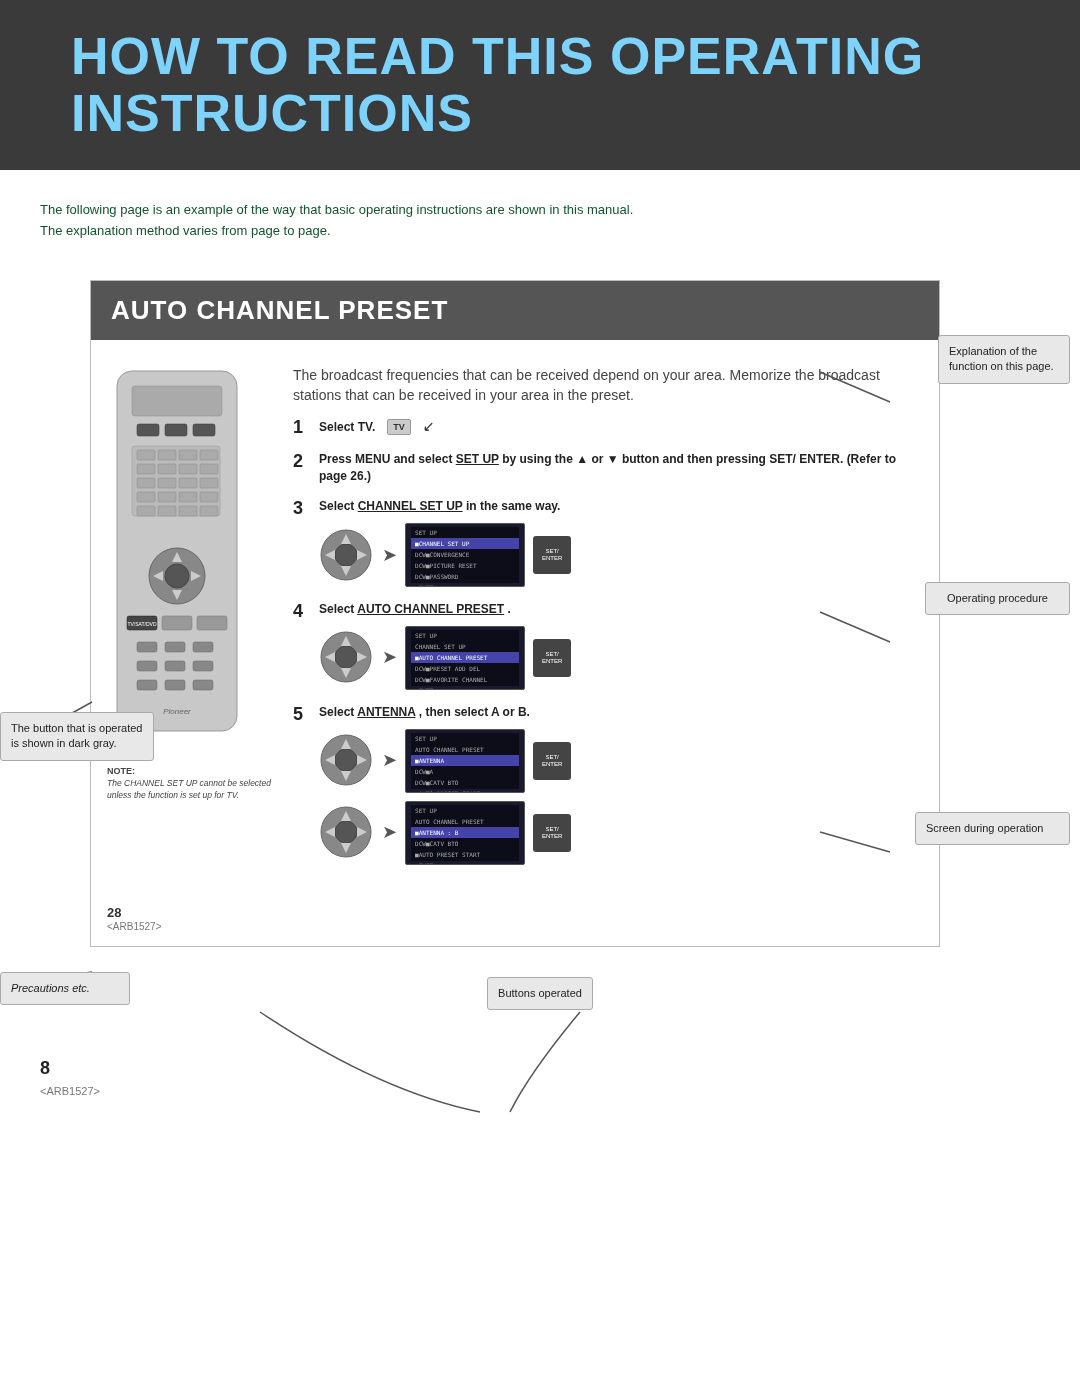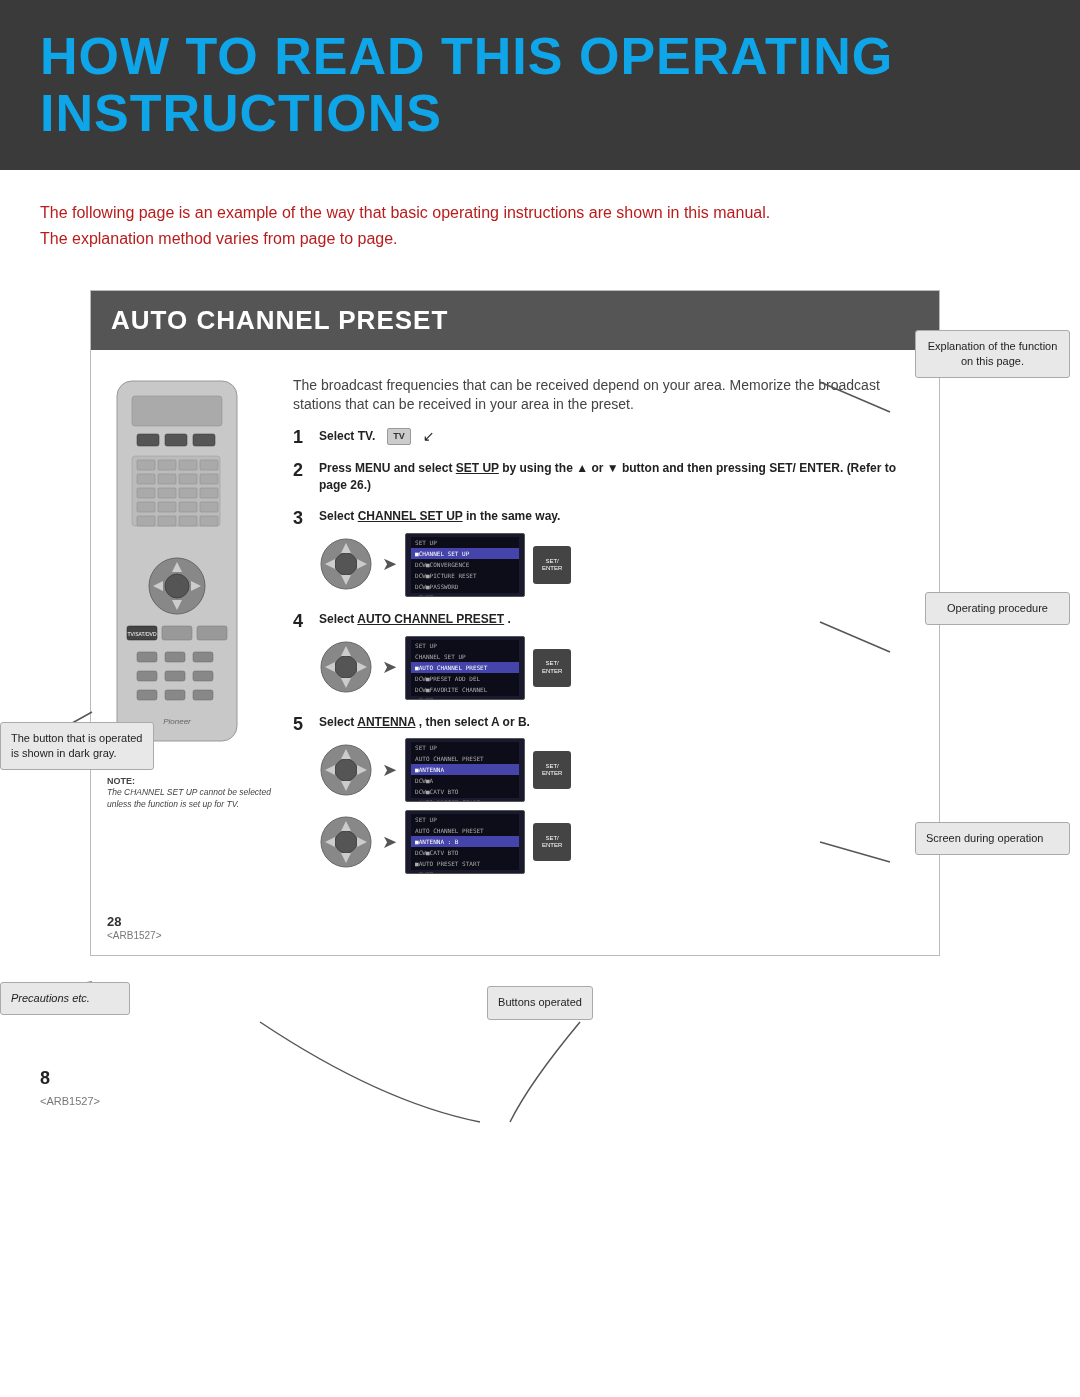--- a/index.html
+++ b/index.html
@@ -12,35 +12,36 @@
       color: #222;
     }
 
     
     .page-header {
       background: #3a3a3a;
       padding: 28px 40px 28px 40px;
       margin-bottom: 30px;
     }
     .page-header h1 {
-      color: #0ea5e9;
+      color: #7dd3fc;
       font-size: 52px;
       font-weight: 900;
       line-height: 1.1;
       text-transform: uppercase;
       letter-spacing: 1px;
+      margin-left: 31px;
     }
 
     
     .intro-text {
       padding: 0 40px;
       margin-bottom: 30px;
-      font-size: 16px;
+      font-size: 13px;
       line-height: 1.6;
-      color: #b91c1c;
+      color: #14532d;
     }
 
     
     .inner-title {
       background: #555;
       padding: 14px 20px;
       margin-bottom: 16px;
     }
     .inner-title h2 {
       color: #fff;
@@ -491,21 +492,21 @@
     <line x1="820" y1="560" x2="890" y2="580" stroke="#555" stroke-width="1.5"></line>
 
     <line x1="92" y1="430" x2="20" y2="470" stroke="#555" stroke-width="1.5"></line>
 
     <path d="M 260 740 Q 380 820 480 840" stroke="#555" stroke-width="1.5" fill="none"></path>
     <path d="M 580 740 Q 530 800 510 840" stroke="#555" stroke-width="1.5" fill="none"></path>
 
     <line x1="92" y1="700" x2="20" y2="710" stroke="#555" stroke-width="1.5"></line>
   </svg>
 
-  <div style="position:absolute; top:48px; right:10px; width:155px;text-align:center;">
+  <div style="position:absolute; top:63px; right:10px; width:132px;">
     <div class="callout-box">
       <span>Explanation of the function on this page.</span>
     </div>
   </div>
 
   <div style="position:absolute; top:310px; right:10px; width:145px;text-align:center;">
     <div class="callout-box">
       <span>Operating procedure</span>
     </div>
   </div>

